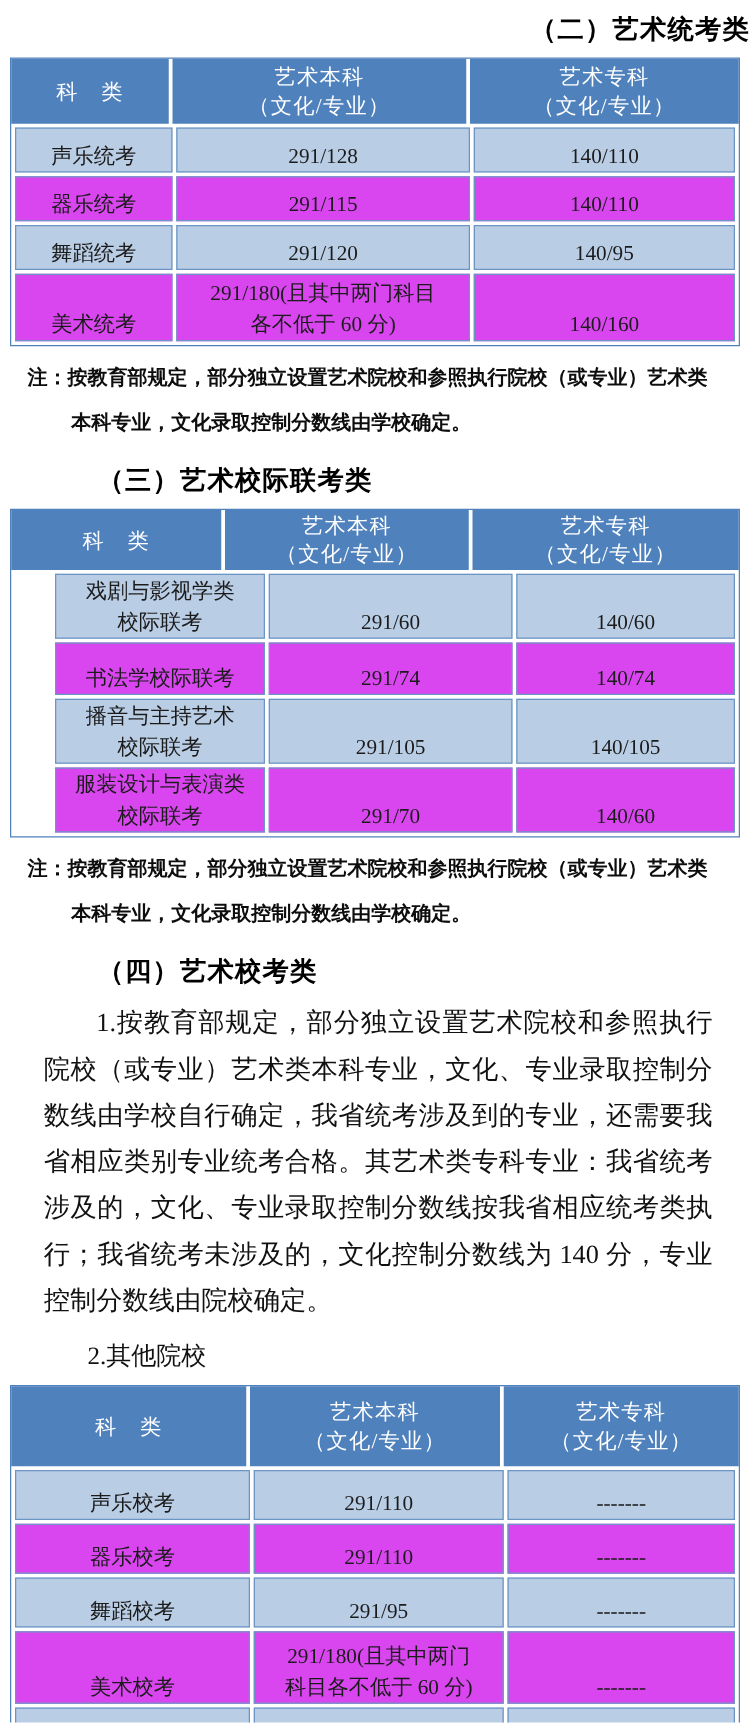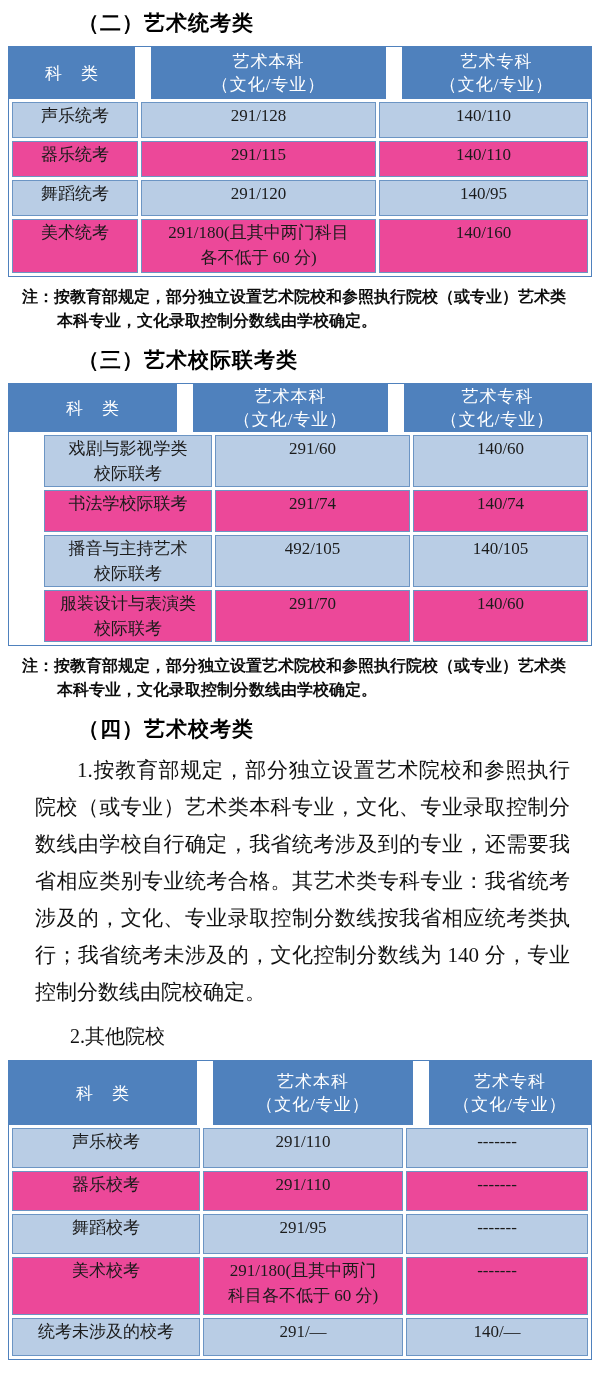--- a/index.html
+++ b/index.html
@@ -6,54 +6,54 @@
   body{
     width:600px;height:1378px;overflow:hidden;
     background:#ffffff;color:#151515;
     font-family:"Liberation Serif","DejaVu Serif",serif;
   }
   .sec-title{
     font-family:"Liberation Sans","DejaVu Sans",sans-serif;
     font-weight:bold;font-size:21px;color:#000;
     margin:13px 0 9px 78px;letter-spacing:1px;
   }
-  #s2-title{margin-top:9px;}
+  #s2-title{margin-top:9px;text-align:right;}
   
   .tbl{margin:0 8px;border:1px solid #4f81bd;background:#ffffff;}
-  .thead{display:grid;gap:16px;color:#ffffff;text-align:center;
+  .thead{display:grid;gap:3px;color:#ffffff;text-align:center;
     font-size:17px;align-items:center;}
   .thead .hc{background:#4f81bd;height:100%;display:flex;flex-direction:column;
     justify-content:center;line-height:23px;letter-spacing:1px;}
   .tbody{display:flex;flex-direction:column;gap:3px;padding:3px;}
   .trow{display:grid;gap:3px;}
   .cell{
     border:1px solid #6c95c4;
-    display:flex;flex-direction:column;justify-content:flex-start;align-items:center;
+    display:flex;flex-direction:column;justify-content:flex-end;align-items:center;
     text-align:center;font-size:17px;line-height:25px;color:#1b1b1b;
   }
   .cell span:empty{display:none;}
   .alt .cell{background:#b9cde5;}
-  .plain .cell{background:#ec4899;}
+  .plain .cell{background:#d946ef;}
   .t1 .thead,.t1 .trow{grid-template-columns:126px 235px 1fr;}
   .t2 .thead,.t2 .trow{grid-template-columns:168px 195px 1fr;}
   .t3 .thead,.t3 .trow{grid-template-columns:188px 200px 1fr;}
   .t1 .thead{height:52px;}
   .t1 .trow{min-height:36px;}
   .t1 .trow.tall{min-height:54px;}
   .t2 .thead{height:48px;}
   .t2 .trow{min-height:50px;padding-left:32px;}
   .t2 .trow.short{min-height:42px;}
   .t3 .thead{height:64px;}
   .t3 .trow{min-height:40px;}
   .t3 .trow.tall{min-height:58px;}
   .t3 .trow.last{min-height:38px;}
   
   .note{
     font-family:"Liberation Sans","DejaVu Sans",sans-serif;
-    font-weight:600;font-size:16px;line-height:24px;color:#0d0d0d;
+    font-weight:600;font-size:16px;line-height:36px;color:#0d0d0d;
     margin:8px 20px 0 22px;padding-left:35px;text-indent:-35px;
   }
   .para{
     font-size:21px;line-height:37px;color:#111;
     margin:4px 30px 0 35px;text-indent:2em;text-align:justify;
   }
   .sub{
     font-size:20px;color:#111;margin:12px 0 10px 70px;
   }
 </style>
@@ -166,21 +166,21 @@
       <div class="cell">
           <span>140/74</span>
         </div>
     </div>
     <div class="trow alt">
       <div class="cell">
           <span>播音与主持艺术</span>
           <span>校际联考</span>
         </div>
       <div class="cell">
-          <span>492/105</span>
+          <span>291/105</span>
         </div>
       <div class="cell">
           <span>140/105</span>
         </div>
     </div>
     <div class="trow plain">
       <div class="cell">
           <span>服装设计与表演类</span>
           <span>校际联考</span>
         </div>

